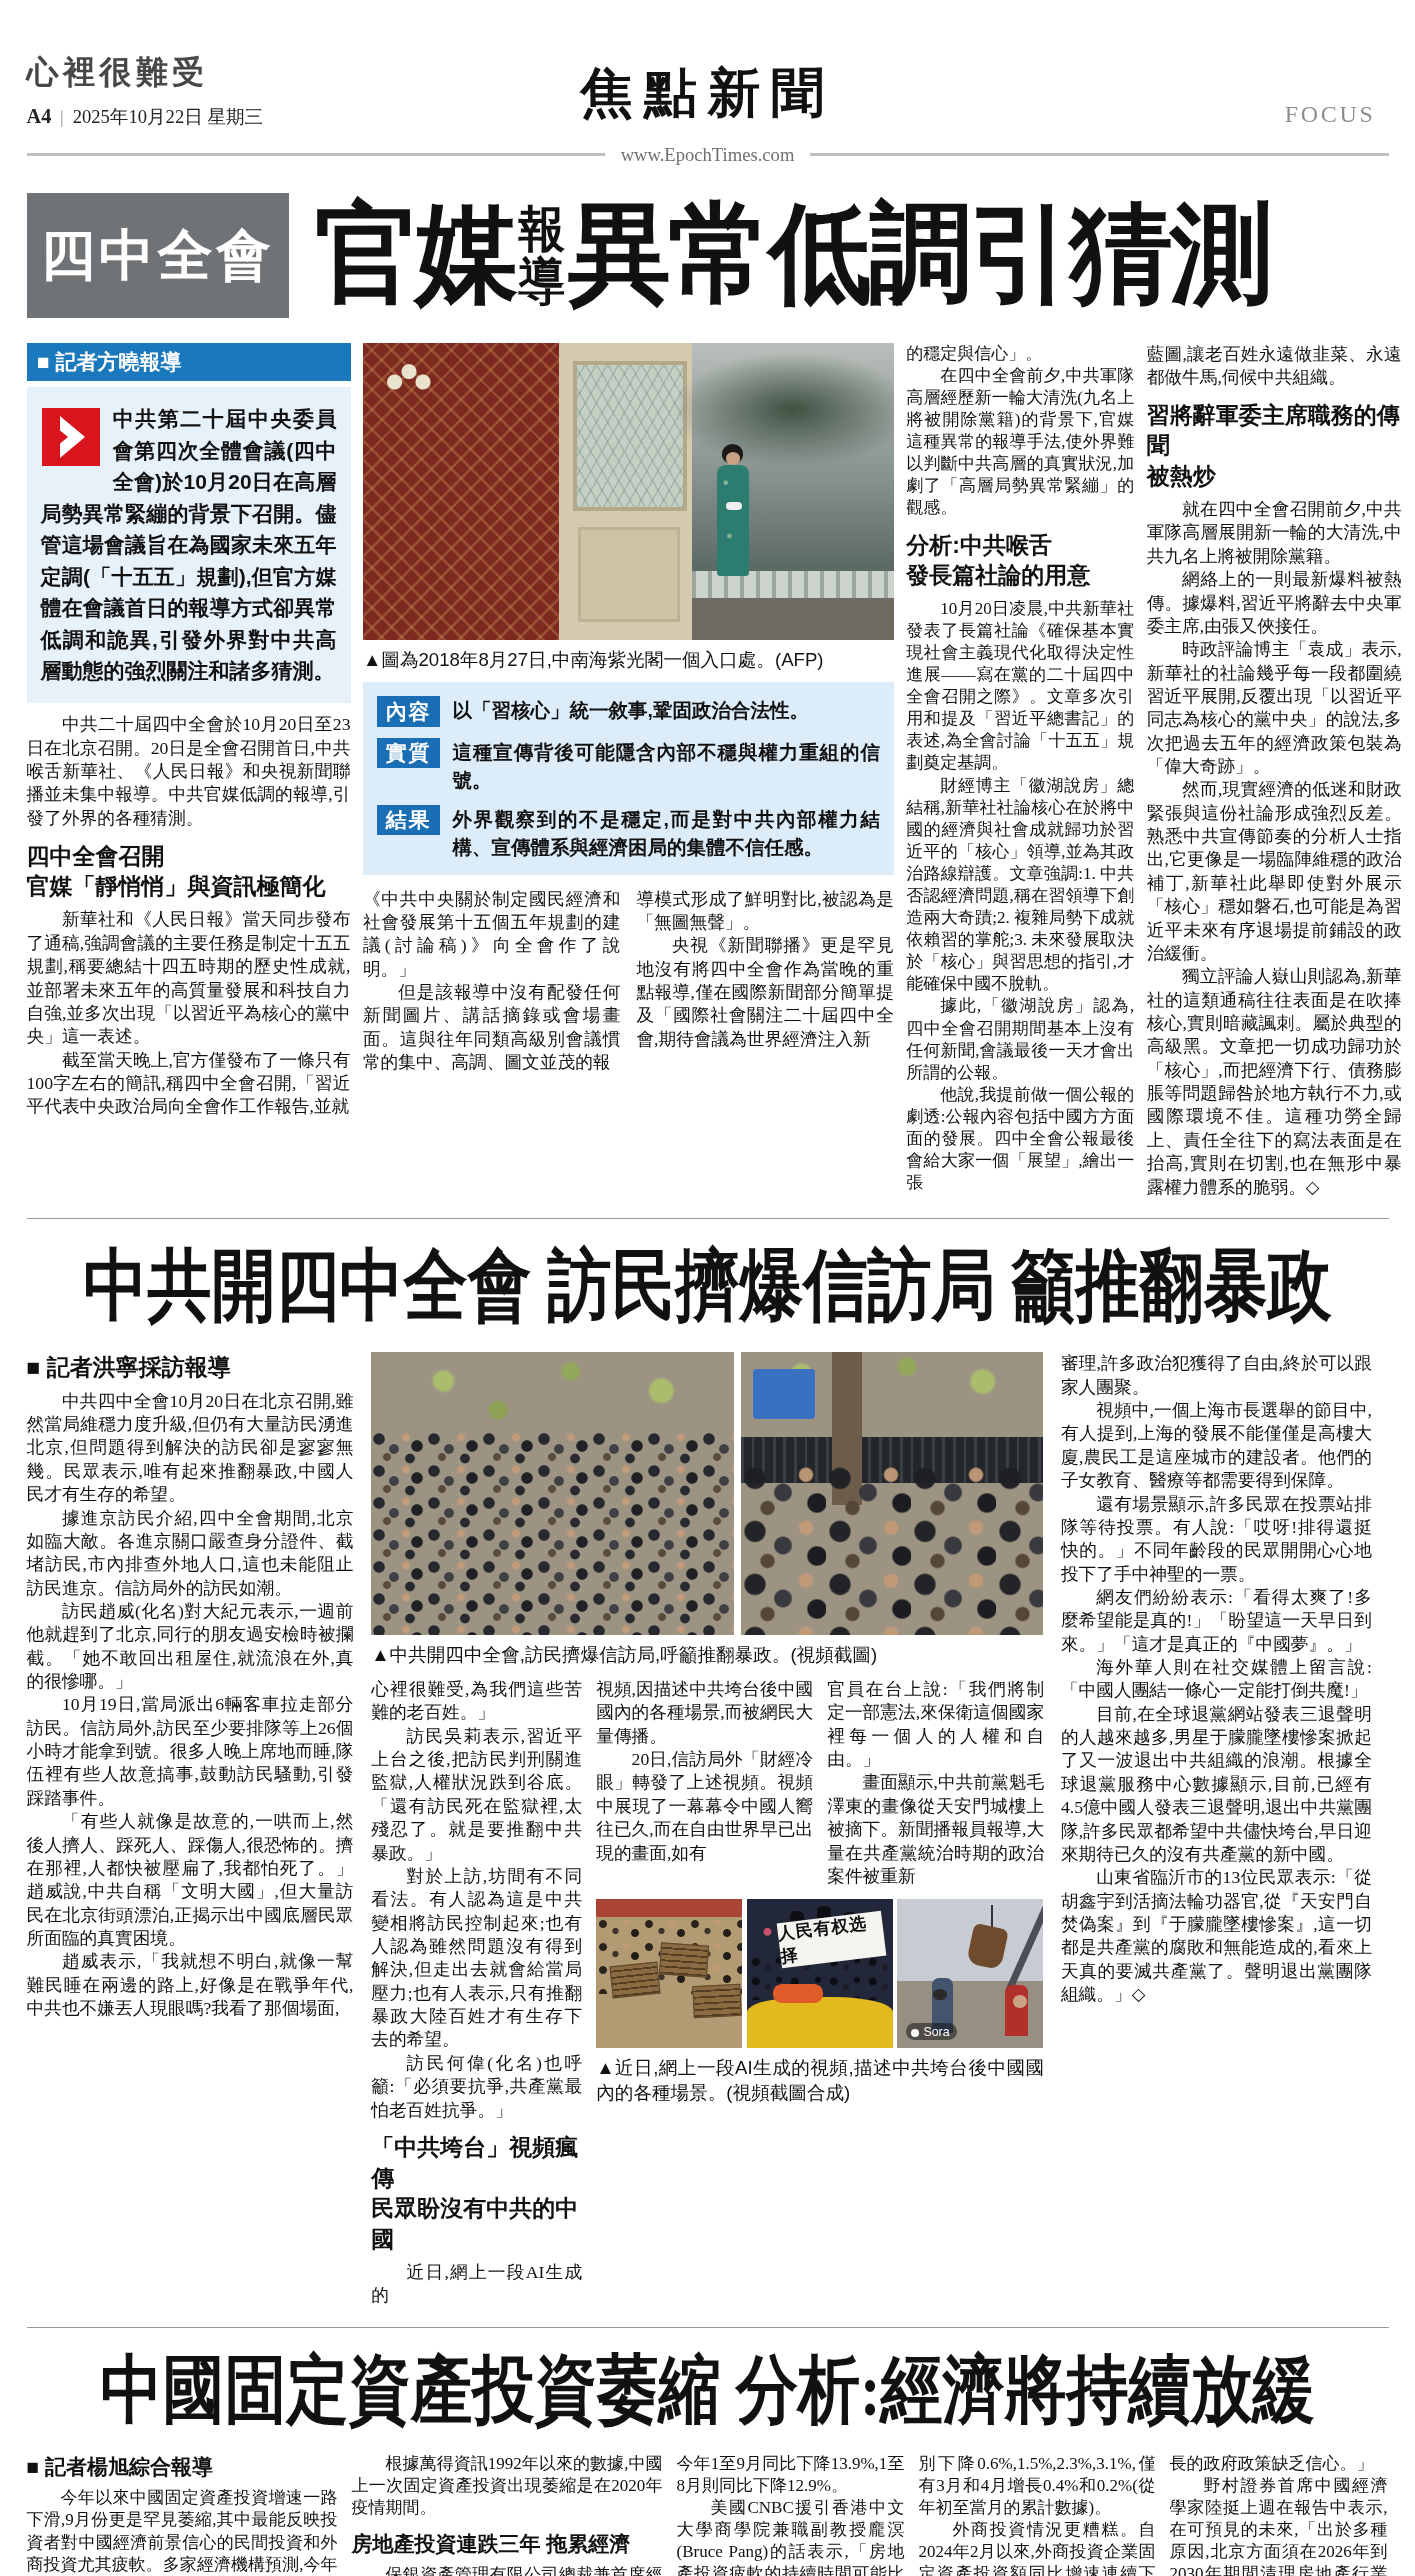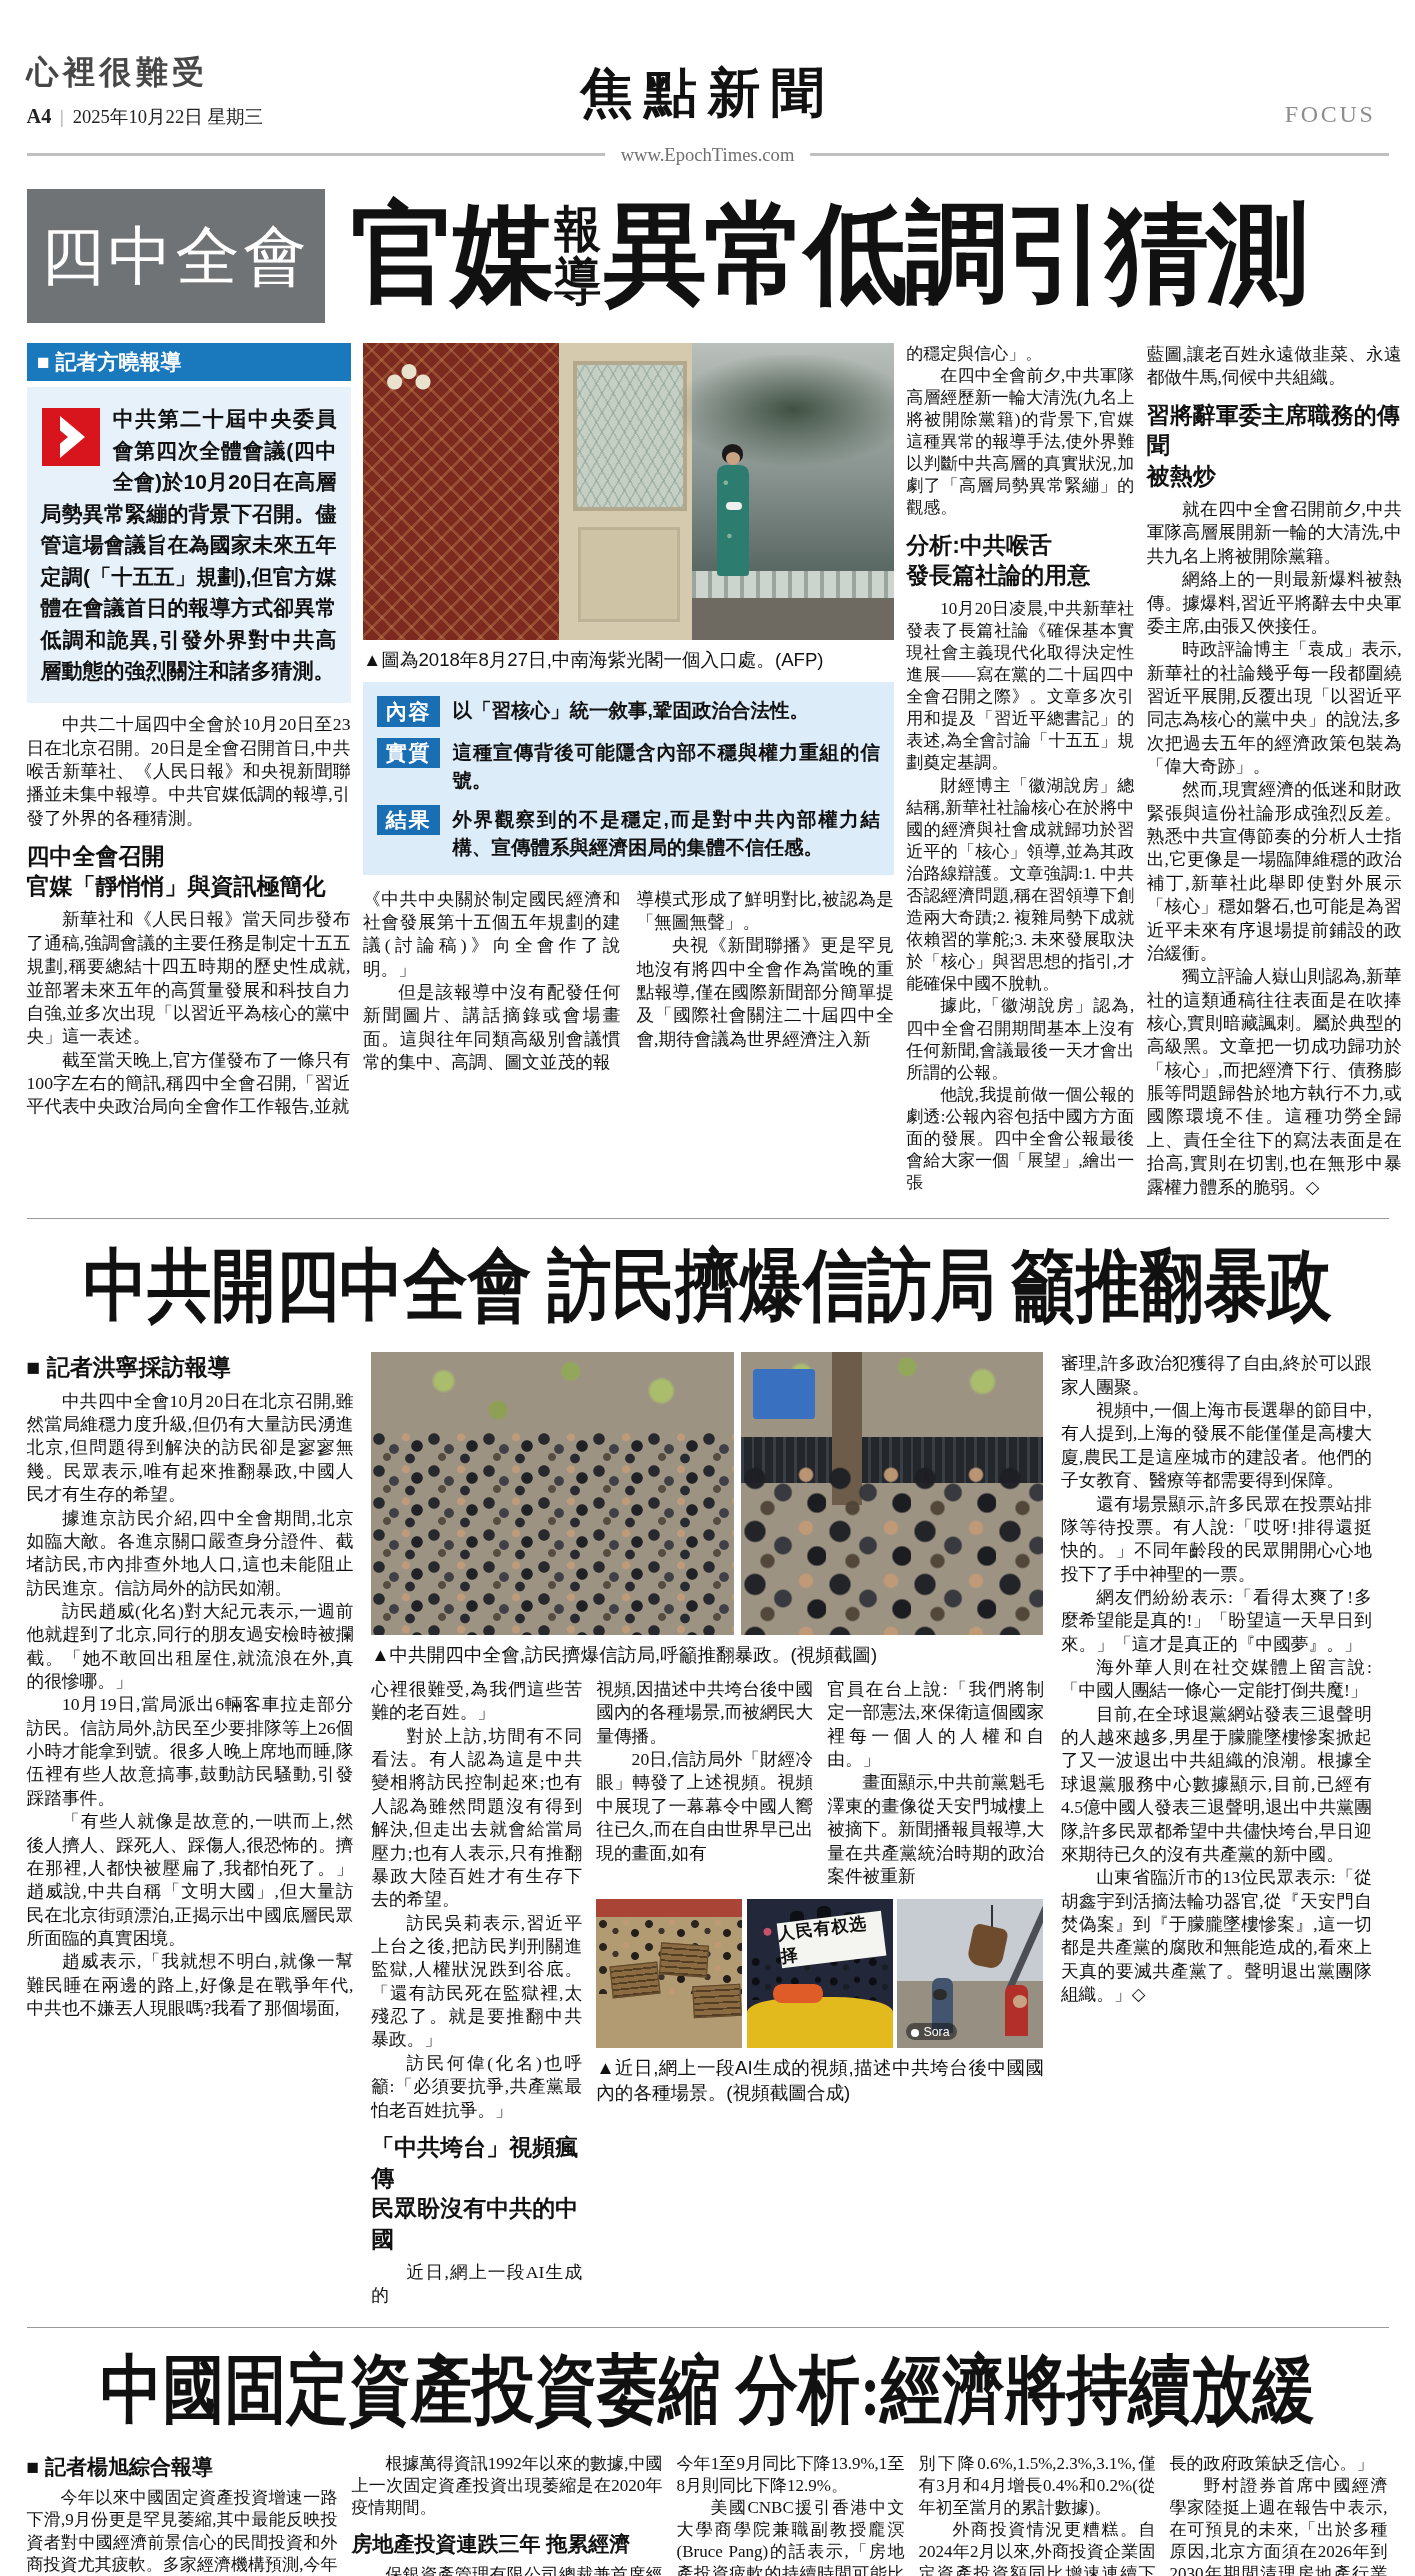--- a/index.html
+++ b/index.html
@@ -17,21 +17,21 @@
   .section-title{position:absolute;left:50%;transform:translateX(-50%);bottom:0;
        font-size:53px;font-weight:900;letter-spacing:10.6px;white-space:nowrap}
   .focus{position:absolute;right:13px;bottom:1.8px;font-size:24px;color:#8d8d8d;letter-spacing:2.7px}
   .rule-row{margin-top:14px;position:relative;height:21px}
   .rule-row .rule{position:absolute;left:0;right:0;top:8.8px;height:3.5px;background:#bfbfbf}
   .site{position:absolute;left:50%;transform:translateX(-50%);top:0;background:#fff;
        padding:0 16px;color:#6f6f6f;font-size:18.6px;line-height:21px;z-index:1}
 
   
   .a1-head{display:flex;align-items:center;gap:26.5px;margin:21px 26.5px 17.7px}
-  .a1-tag{background:#707376;color:#fff;font-weight:400;font-size:64px;line-height:1;
+  .a1-tag{background:#707376;color:#fff;font-weight:700;font-size:55px;line-height:1;
        padding:35px 14px;letter-spacing:3.5px;flex:0 0 auto}
   .a1-title{font-size:103px;font-weight:900;letter-spacing:-2.7px;white-space:nowrap;
        display:flex;align-items:center;transform:scaleY(1.06)}
   .stack{display:inline-flex;flex-direction:column;justify-content:center;
        font-size:47px;line-height:1.04;font-weight:900;margin:0 2.7px;letter-spacing:0}
 
   .body-row{display:flex;gap:12.4px;margin:0 26.5px}
   .a1-c1{width:324px;flex:0 0 auto}
   .a1-mid{width:531px;flex:0 0 auto}
   .a1-c4{width:228px;flex:0 0 auto}
@@ -355,22 +355,22 @@
           <div class="bluesign"></div>
           <div class="heads" style="top:40%"></div>
         </div>
       </div>
       <div class="cap">▲中共開四中全會,訪民擠爆信訪局,呼籲推翻暴政。(視頻截圖)</div>
 
       <div class="trio">
 
         <div class="trio-a">
           <p class="body cont">心裡很難受,為我們這些苦難的老百姓。」</p>
+          <p class="body">訪民吳莉表示,習近平上台之後,把訪民判刑關進監獄,人權狀況跌到谷底。「還有訪民死在監獄裡,太殘忍了。就是要推翻中共暴政。」</p>
           <p class="body">對於上訪,坊間有不同看法。有人認為這是中共變相將訪民控制起來;也有人認為雖然問題沒有得到解決,但走出去就會給當局壓力;也有人表示,只有推翻暴政大陸百姓才有生存下去的希望。</p>
-          <p class="body">訪民吳莉表示,習近平上台之後,把訪民判刑關進監獄,人權狀況跌到谷底。「還有訪民死在監獄裡,太殘忍了。就是要推翻中共暴政。」</p>
           <p class="body">訪民何偉(化名)也呼籲:「必須要抗爭,共產黨最怕老百姓抗爭。」</p>
           <div class="subhead">
             <span>「中共垮台」視頻瘋傳</span><br>
             <span>民眾盼沒有中共的中國</span>
           </div>
           <p class="body">近日,網上一段AI生成的</p>
         </div>
 
         <div class="trio-bc">
           <div class="twocol">

